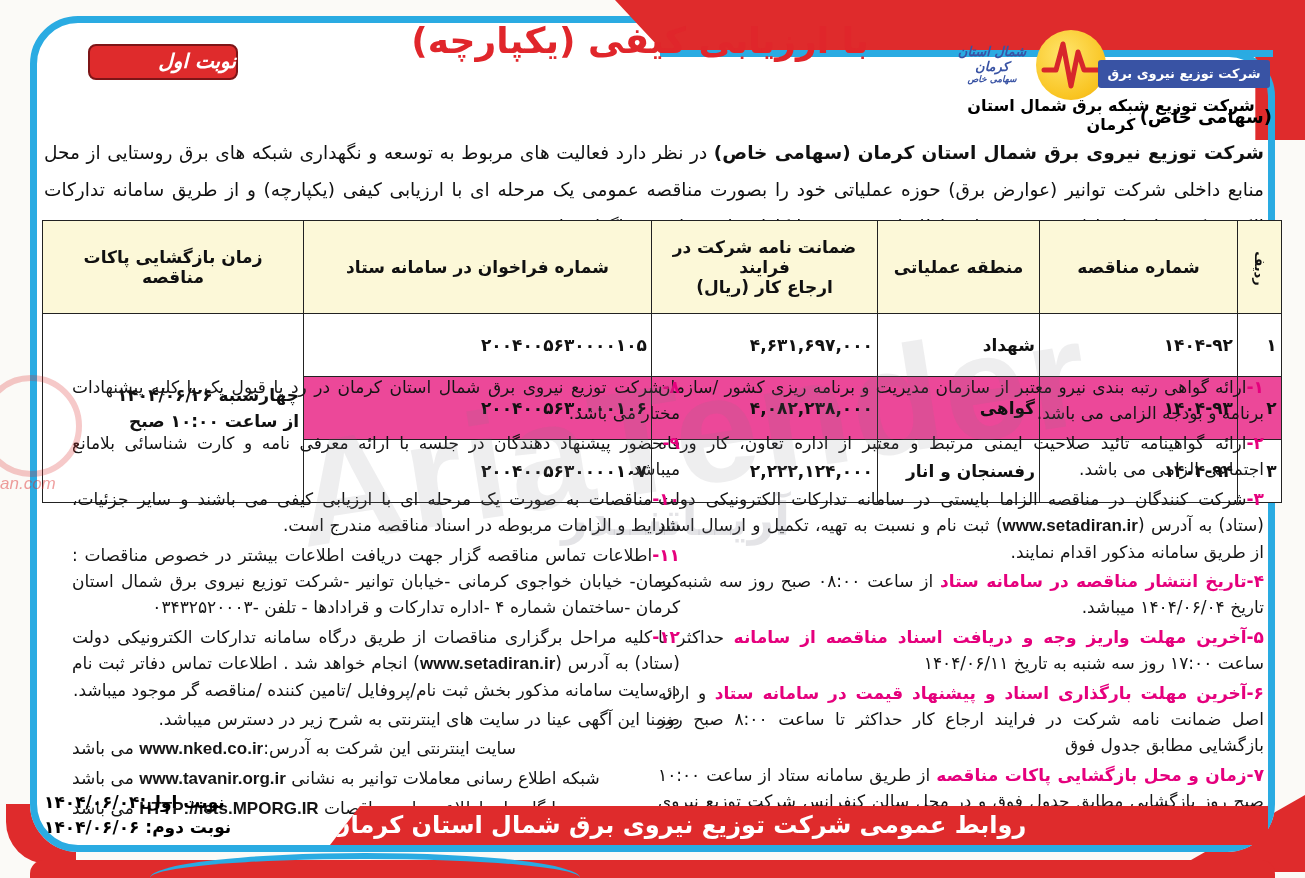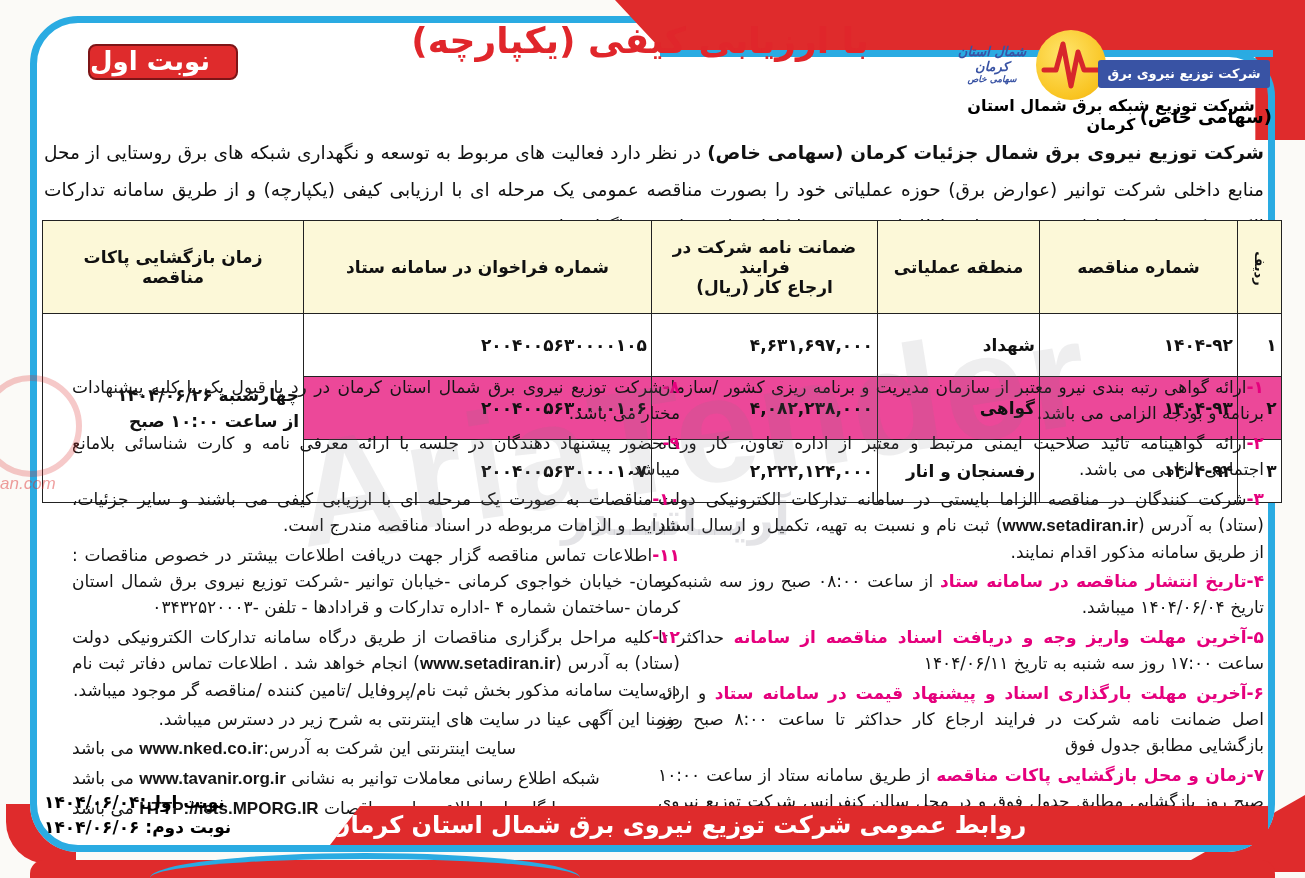--- a/index.html
+++ b/index.html
@@ -18,21 +18,21 @@
   .frame-border{left:30px;top:16px;width:1231px;height:822px;border:7px solid #2aabe2;border-radius:48px;z-index:3;pointer-events:none;}
   .red-topband{left:615px;top:0;width:690px;height:140px;background:#df2b2c;z-index:4;
     clip-path:polygon(0 0,100% 0,100% 100%,92.8% 100%,92.8% 37%,7% 37%,0 0);}
   .cyan-under-band{left:660px;top:50px;width:613px;height:7px;background:#2aabe2;z-index:5;}
   .cyan-corner{left:1212px;top:50px;width:56px;height:92px;border-top:7px solid #2aabe2;border-right:7px solid #2aabe2;border-top-right-radius:46px;z-index:5;}
   .next-strip{left:30px;top:860px;width:1245px;height:18px;background:#df2b2c;border-radius:14px 14px 0 0;z-index:1;}
   .next-swoosh{left:150px;top:853px;width:430px;height:44px;border-top:6px solid #2aabe2;border-radius:50%;z-index:2;}
   
   .content{z-index:6;}
   .badge{left:88px;top:44px;width:146px;height:32px;background:#df2b2c;border:2px solid #7d1517;border-radius:8px;
-    color:#fff;font-weight:bold;font-size:26px;text-align:left;line-height:31px;z-index:6;}
+    color:#fff;font-weight:bold;font-size:20px;text-align:right;line-height:31px;z-index:6;font-style:italic;}
   .title{left:270px;top:16px;width:740px;text-align:center;color:#e0262b;font-weight:bold;z-index:6;}
   .title .l1{font-size:36px;line-height:52px;display:block;}
   .title .l2{font-size:36px;line-height:50px;display:block;}
   .logo-script{left:942px;top:44px;width:100px;color:#3953a4;font-size:13px;font-weight:bold;text-align:center;z-index:6;font-style:italic;}
   .logo-script small{font-size:9px;display:block;color:#3953a4;}
   .logo-circle{left:1036px;top:30px;width:70px;height:70px;border-radius:50%;z-index:6;
     background:radial-gradient(circle at 40% 35%,#ffe56b,#f9c421 70%,#eda912);}
   .logo-banner{left:1098px;top:60px;width:172px;height:28px;background:#3953a4;border-radius:3px;z-index:6;
     color:#fff;font-size:13px;font-weight:bold;text-align:center;line-height:28px;}
   .company-name{left:950px;top:96px;width:322px;text-align:center;font-weight:bold;font-size:16px;z-index:6;direction:rtl;}
@@ -93,21 +93,21 @@
 <div class="abs logo-circle content">
   <svg width="70" height="70" viewBox="0 0 70 70">
     <polyline points="8,40 20,40 27,14 35,56 42,22 48,40 62,40" fill="none" stroke="#d7262b" stroke-width="5" stroke-linecap="round" stroke-linejoin="round"></polyline>
   </svg>
 </div>
 <div class="abs logo-banner content">شرکت توزیع نیروی برق</div>
 <div class="abs company-name content">شرکت توزیع شبکه برق شمال استان کرمان</div>
 <div class="abs company-type content">(سهامی خاص)</div>
 
 <div class="abs intro content">
-  <span class="lead">شرکت توزیع نیروی برق شمال جزئیات کرمان (سهامی خاص)</span><span> در نظر دارد فعالیت های مربوط به توسعه و نگهداری شبکه های برق روستایی از محل منابع داخلی شرکت توانیر (عوارض برق) حوزه عملیاتی خود را بصورت مناقصه عمومی یک مرحله ای با ارزیابی کیفی (یکپارچه) و از طریق سامانه تدارکات الکترونیکی دولت (ستاد) به شرح جدول و اطلاعات زیر به پیمانکاران واجد صلاحیت واگذار نماید.</span>
+  <span class="lead">شرکت توزیع نیروی برق شمال استان کرمان (سهامی خاص)</span><span> در نظر دارد فعالیت های مربوط به توسعه و نگهداری شبکه های برق روستایی از محل منابع داخلی شرکت توانیر (عوارض برق) حوزه عملیاتی خود را بصورت مناقصه عمومی یک مرحله ای با ارزیابی کیفی (یکپارچه) و از طریق سامانه تدارکات الکترونیکی دولت (ستاد) به شرح جدول و اطلاعات زیر به پیمانکاران واجد صلاحیت واگذار نماید.</span>
 </div>
 
 <table class="tbl">
   <colgroup>
     <col style="width:26px">
       <col style="width:198px">
       <col style="width:162px">
     <col style="width:226px">
       <col style="width:348px">
       <col style="width:261px">

